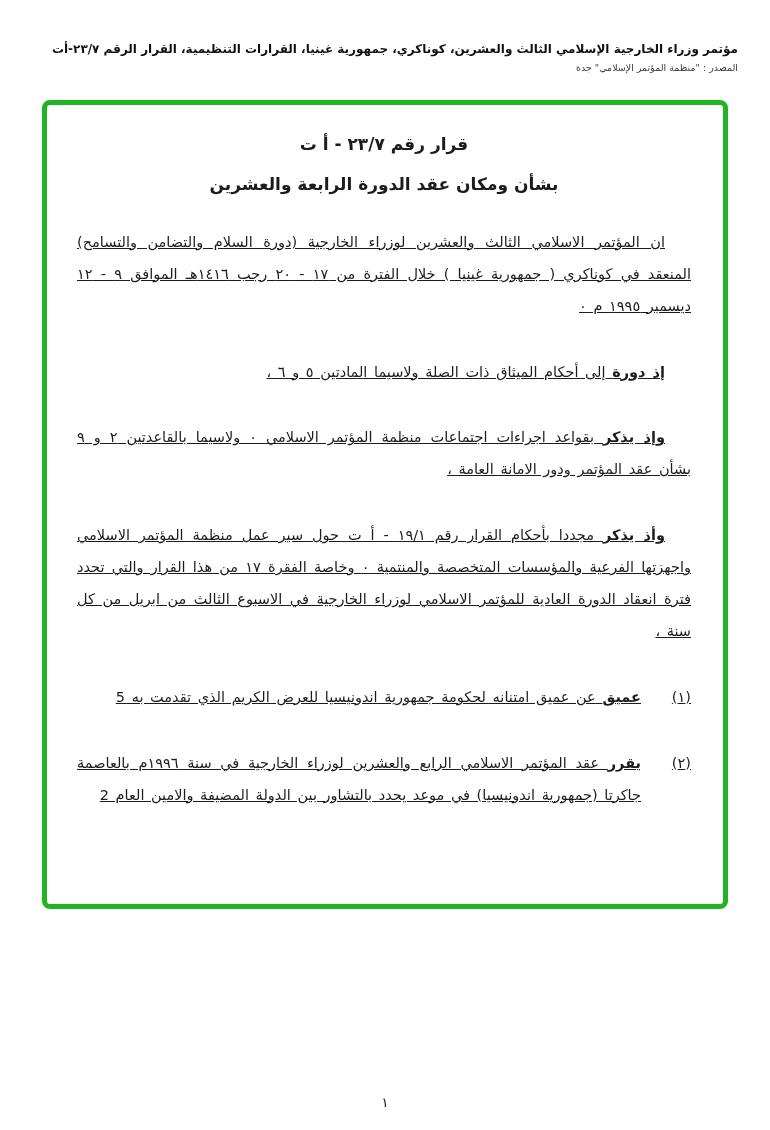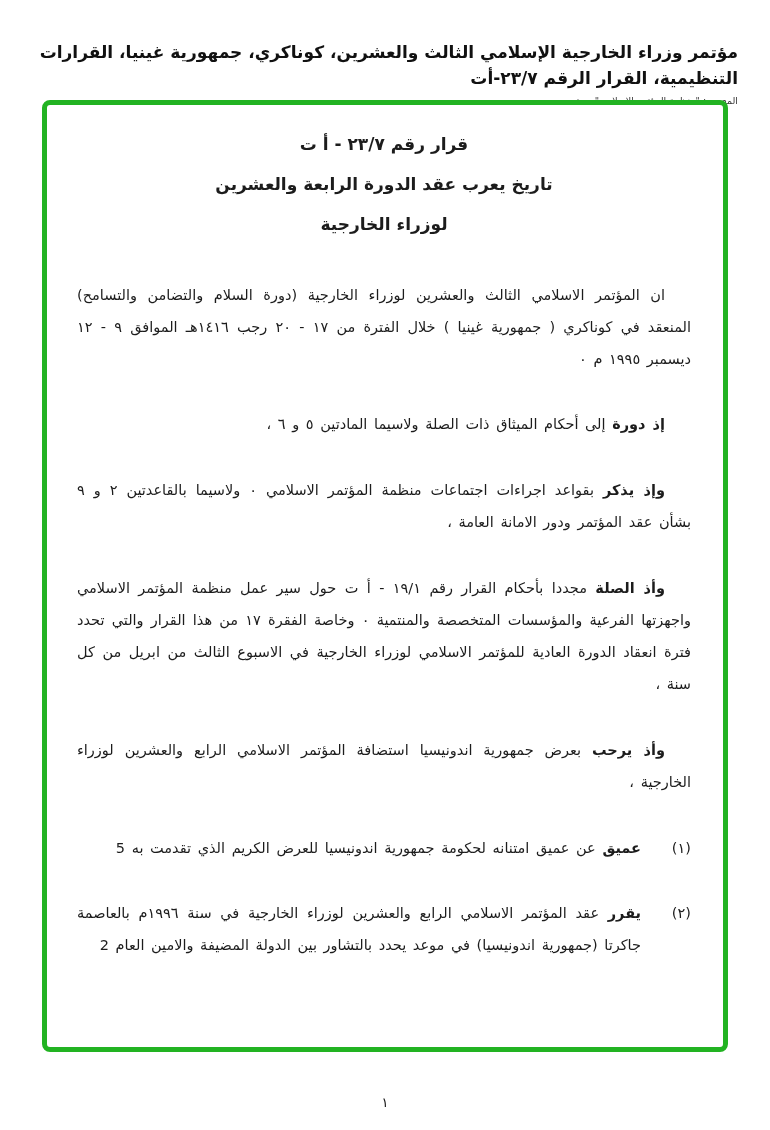--- a/index.html
+++ b/index.html
@@ -11,53 +11,54 @@
     font-family: "DejaVu Sans", sans-serif;
     direction: rtl;
     position: relative;
     overflow: hidden;
   }
   .page-header {
     padding: 40px 32px 0 32px;
     text-align: right;
   }
   .hdr1 {
-    font-size: 17px;
+    font-size: 12px;
     font-weight: bold;
     color: #111;
     line-height: 1.5;
   }
   .hdr2 {
     font-size: 9.5px;
     color: #3a3a3a;
     margin-top: 4px;
     padding-left: 2px;
   }
   .frame {
     position: absolute;
     top: 100px;
     left: 42px;
     width: 686px;
-    height: 952px;
+    height: 809px;
     border: 5px solid var(--frame-green);
     border-radius: 8px;
     background: #ffffff;
     padding: 18px 32px 8px 30px;
   }
   .titles {
     text-align: center;
     font-weight: bold;
     font-size: 17px;
     line-height: 2.35;
     margin-top: 2px;
     letter-spacing: 0.5px;
   }
   .body-text {
-    margin-top: 35px;
+    margin-top: 22px;
     font-size: 14.5px;
+    text-decoration: underline;
   }
   p.para {
     direction: rtl;
     text-align: justify;
     line-height: 2.2;
     margin-bottom: 34px;
     text-indent: 26px;
     word-spacing: 2px;
   }
   p.para .lead { font-weight: bold; }
@@ -96,50 +97,45 @@
 
   <header class="page-header">
     <div class="hdr1">مؤتمر وزراء الخارجية الإسلامي الثالث والعشرين، كوناكري، جمهورية غينيا، القرارات التنظيمية، القرار الرقم ٢٣/٧-أت</div>
     <div class="hdr2">المصدر :  "منظمة المؤتمر الإسلامي"  جدة</div>
   </header>
 
   <main class="frame">
 
     <div class="titles">
       <div>قرار رقم ٢٣/٧ - أ ت</div>
-      <div>تاريخ يعرب عقد الدورة الرابعة والعشرين</div>
-      <div>لوزراء الخارجية</div>
+      <div>بشأن ومكان عقد الدورة الرابعة والعشرين</div>
     </div>
 
     <section class="body-text">
 
       <p class="para">
         <span class="lead"></span>
         <span>ان المؤتمر الاسلامي الثالث والعشرين لوزراء الخارجية (دورة السلام والتضامن والتسامح) المنعقد في كوناكري ( جمهورية غينيا ) خلال الفترة من ١٧ - ٢٠ رجب ١٤١٦هـ الموافق ٩ - ١٢ ديسمبر ١٩٩٥ م ٠</span>
       </p>
 
       <p class="para">
         <span class="lead">إذ دورة</span>
         <span>إلى أحكام الميثاق ذات الصلة ولاسيما المادتين ٥ و ٦ ،</span>
       </p>
 
       <p class="para">
         <span class="lead">وإذ يذكر</span>
         <span>بقواعد اجراءات اجتماعات منظمة المؤتمر الاسلامي ٠ ولاسيما بالقاعدتين ٢ و ٩ بشأن عقد المؤتمر ودور الامانة العامة ،</span>
       </p>
 
       <p class="para">
-        <span class="lead">وأذ الصلة</span>
+        <span class="lead">وأذ يذكر</span>
         <span>مجددا بأحكام القرار رقم ١٩/١ - أ ت حول سير عمل منظمة المؤتمر الاسلامي واجهزتها الفرعية والمؤسسات المتخصصة والمنتمية ٠ وخاصة الفقرة ١٧ من هذا القرار والتي تحدد فترة انعقاد الدورة العادية للمؤتمر الاسلامي لوزراء الخارجية في الاسبوع الثالث من ابريل من كل سنة ،</span>
       </p>
 
-      <p class="para">
-        <span class="lead">وأذ يرحب</span>
-        <span>بعرض جمهورية اندونيسيا استضافة المؤتمر الاسلامي الرابع والعشرين لوزراء الخارجية ،</span>
-      </p>
 
       <div class="items">
 
         <div class="item">
           <div class="item-num">(١)</div>
           <div class="item-text">
             <span class="lead">عميق</span>
             <span>عن عميق امتنانه لحكومة جمهورية اندونيسيا  للعرض الكريم الذي تقدمت به 5</span>
           </div>
         </div>

